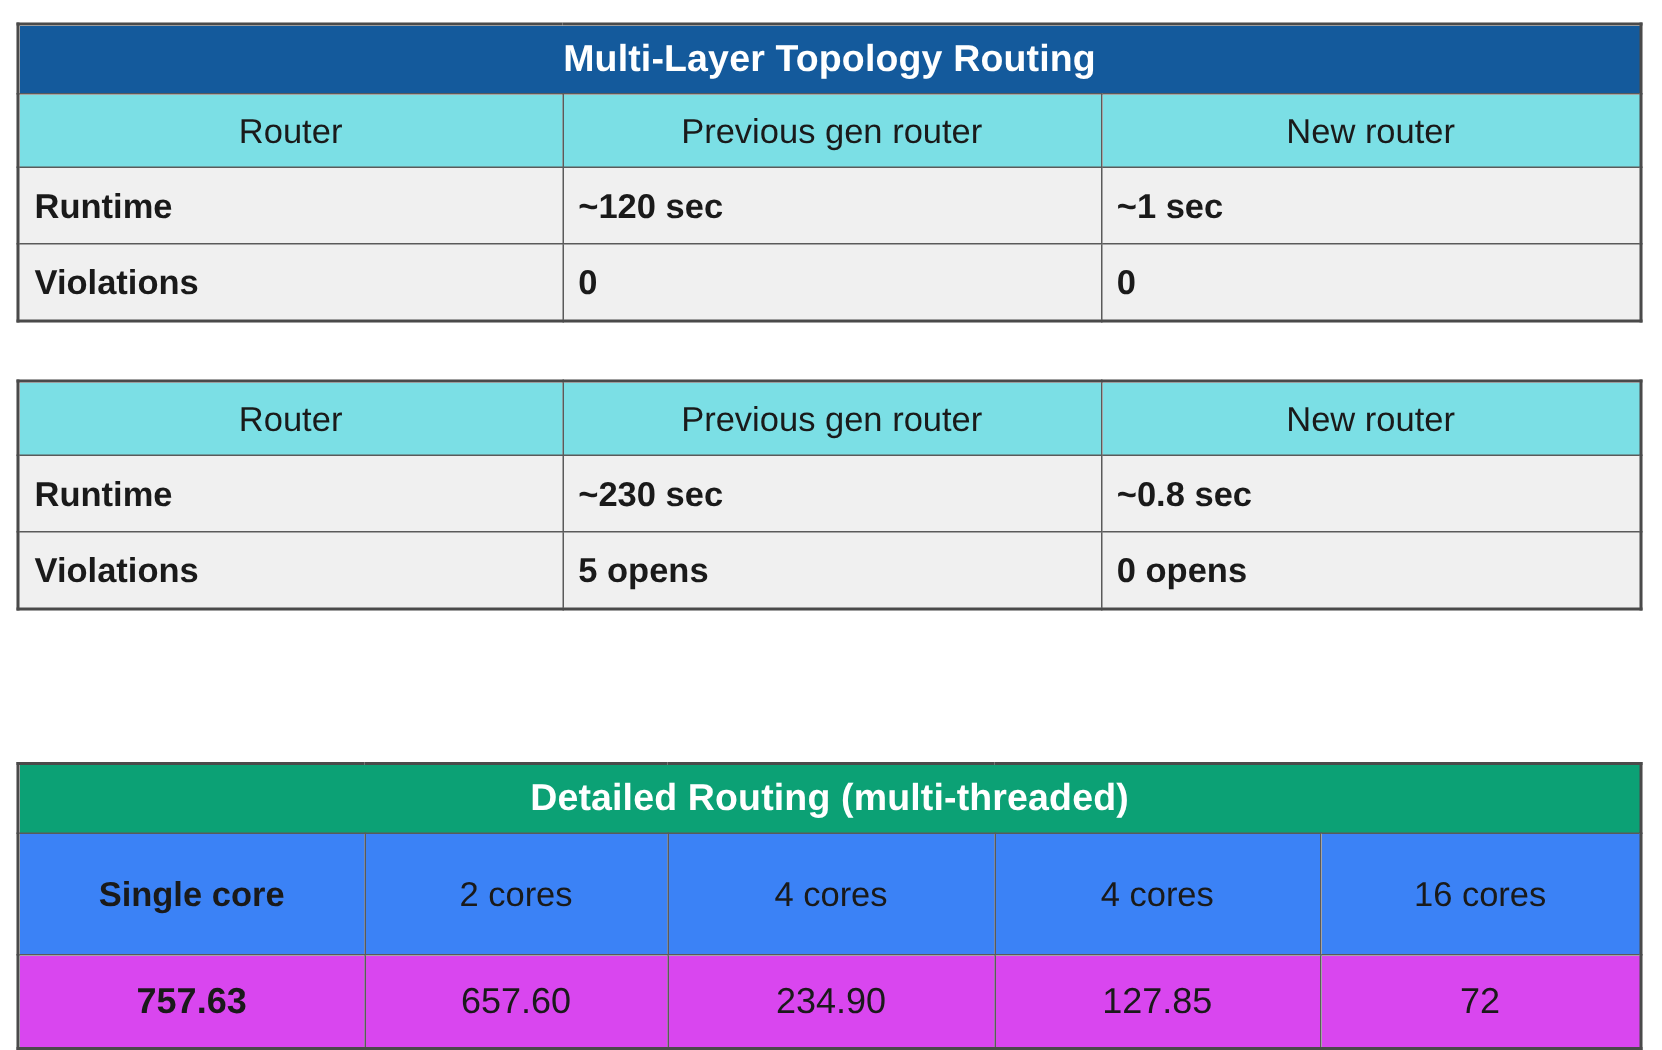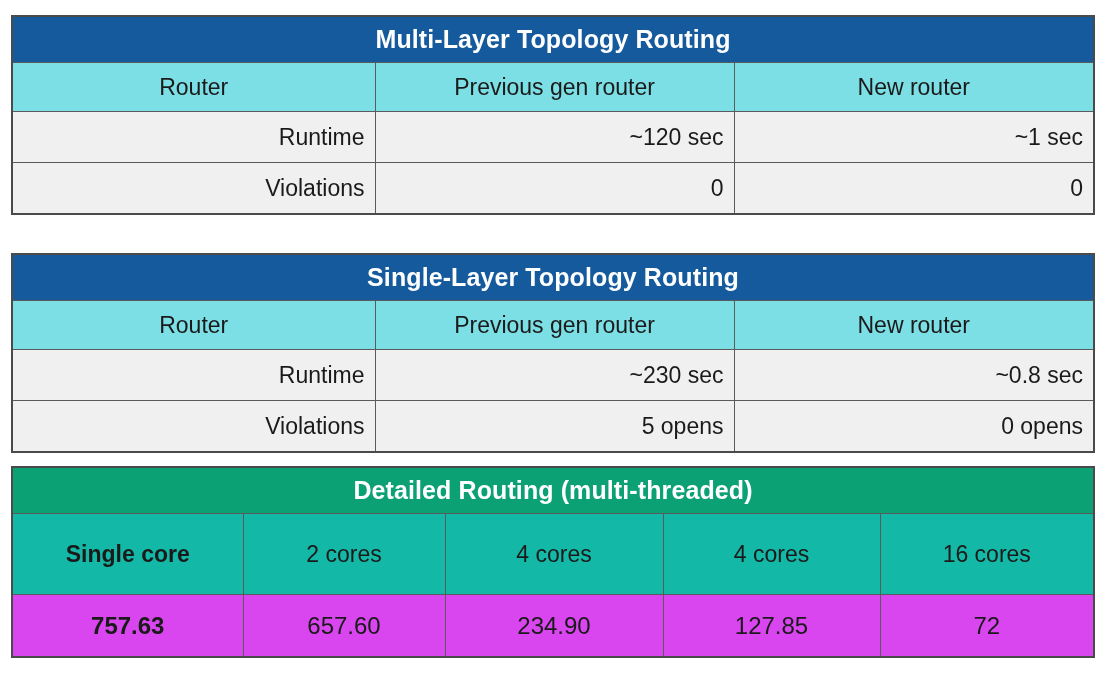--- a/index.html
+++ b/index.html
@@ -27,21 +27,21 @@
     position: absolute;
     border-collapse: collapse;
     table-layout: fixed;
     border: 2px solid #4a4a4a;
     background: #f0f0f0;
   }
 
   
   #table-multi-layer   { left: 11px; top: 15px;  width: 1082px; }
   #table-single-layer  { left: 11px; top: 253px; width: 1082px; }
-  #table-detailed      { left: 11px; top: 466px; width: 1082px; }
+  #table-detailed      { left: 11px; top: 508px; width: 1082px; }
 
   
   .title-cell {
     text-align: center;
     font-weight: bold;
     color: #ffffff;
     font-size: 25px;
     letter-spacing: 0.1px;
     height: 45px;
     padding: 0 6px;
@@ -61,33 +61,34 @@
     overflow: hidden;
   }
 
   
   .subhead-cyan td {
     background: #7BDFE5;
     height: 48px;
     text-align: center;
   }
   .subhead-green td {
-    background: #14b8a6;
+    background: #3b82f6;
     height: 80px;
     text-align: center;
   }
   .subhead-green td.bold-cell {
     font-weight: bold;
   }
 
   
   .data-row td {
     background: #f0f0f0;
     height: 50px;
-    text-align: right;
+    text-align: left;
+    font-weight: bold;
   }
   .data-row-center td {
     background: #d946ef;
     height: 61px;
     text-align: center;
     font-size: 24px;
   }
   .data-row-center td.bold-cell {
     font-weight: bold;
   }
@@ -137,23 +138,20 @@
     </tbody>
   </table>
 
   <table class="result-table" id="table-single-layer">
     <colgroup>
       <col class="col-a">
         <col class="col-b">
         <col class="col-c">
     </colgroup>
     <tbody>
-      <tr>
-        <td class="title-cell title-blue" colspan="3">Single-Layer Topology Routing</td>
-      </tr>
       <tr class="subhead-cyan">
         <td>Router</td>
         <td>Previous gen router</td>
         <td>New router</td>
       </tr>
       <tr class="data-row">
         <td>Runtime</td>
         <td>~230 sec</td>
         <td>~0.8 sec</td>
       </tr>

